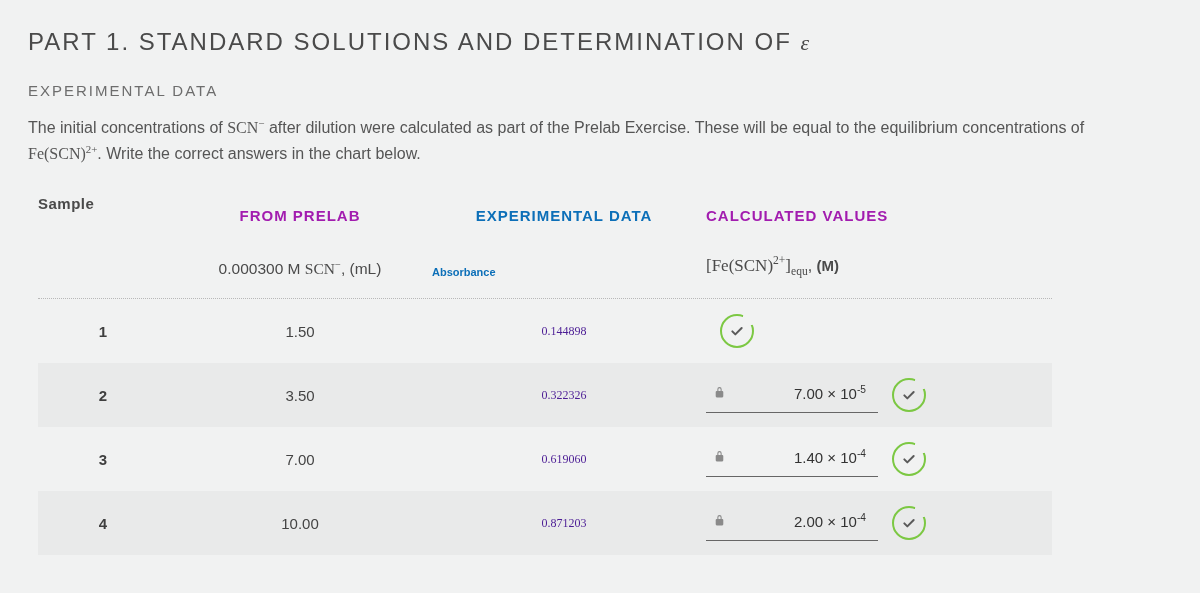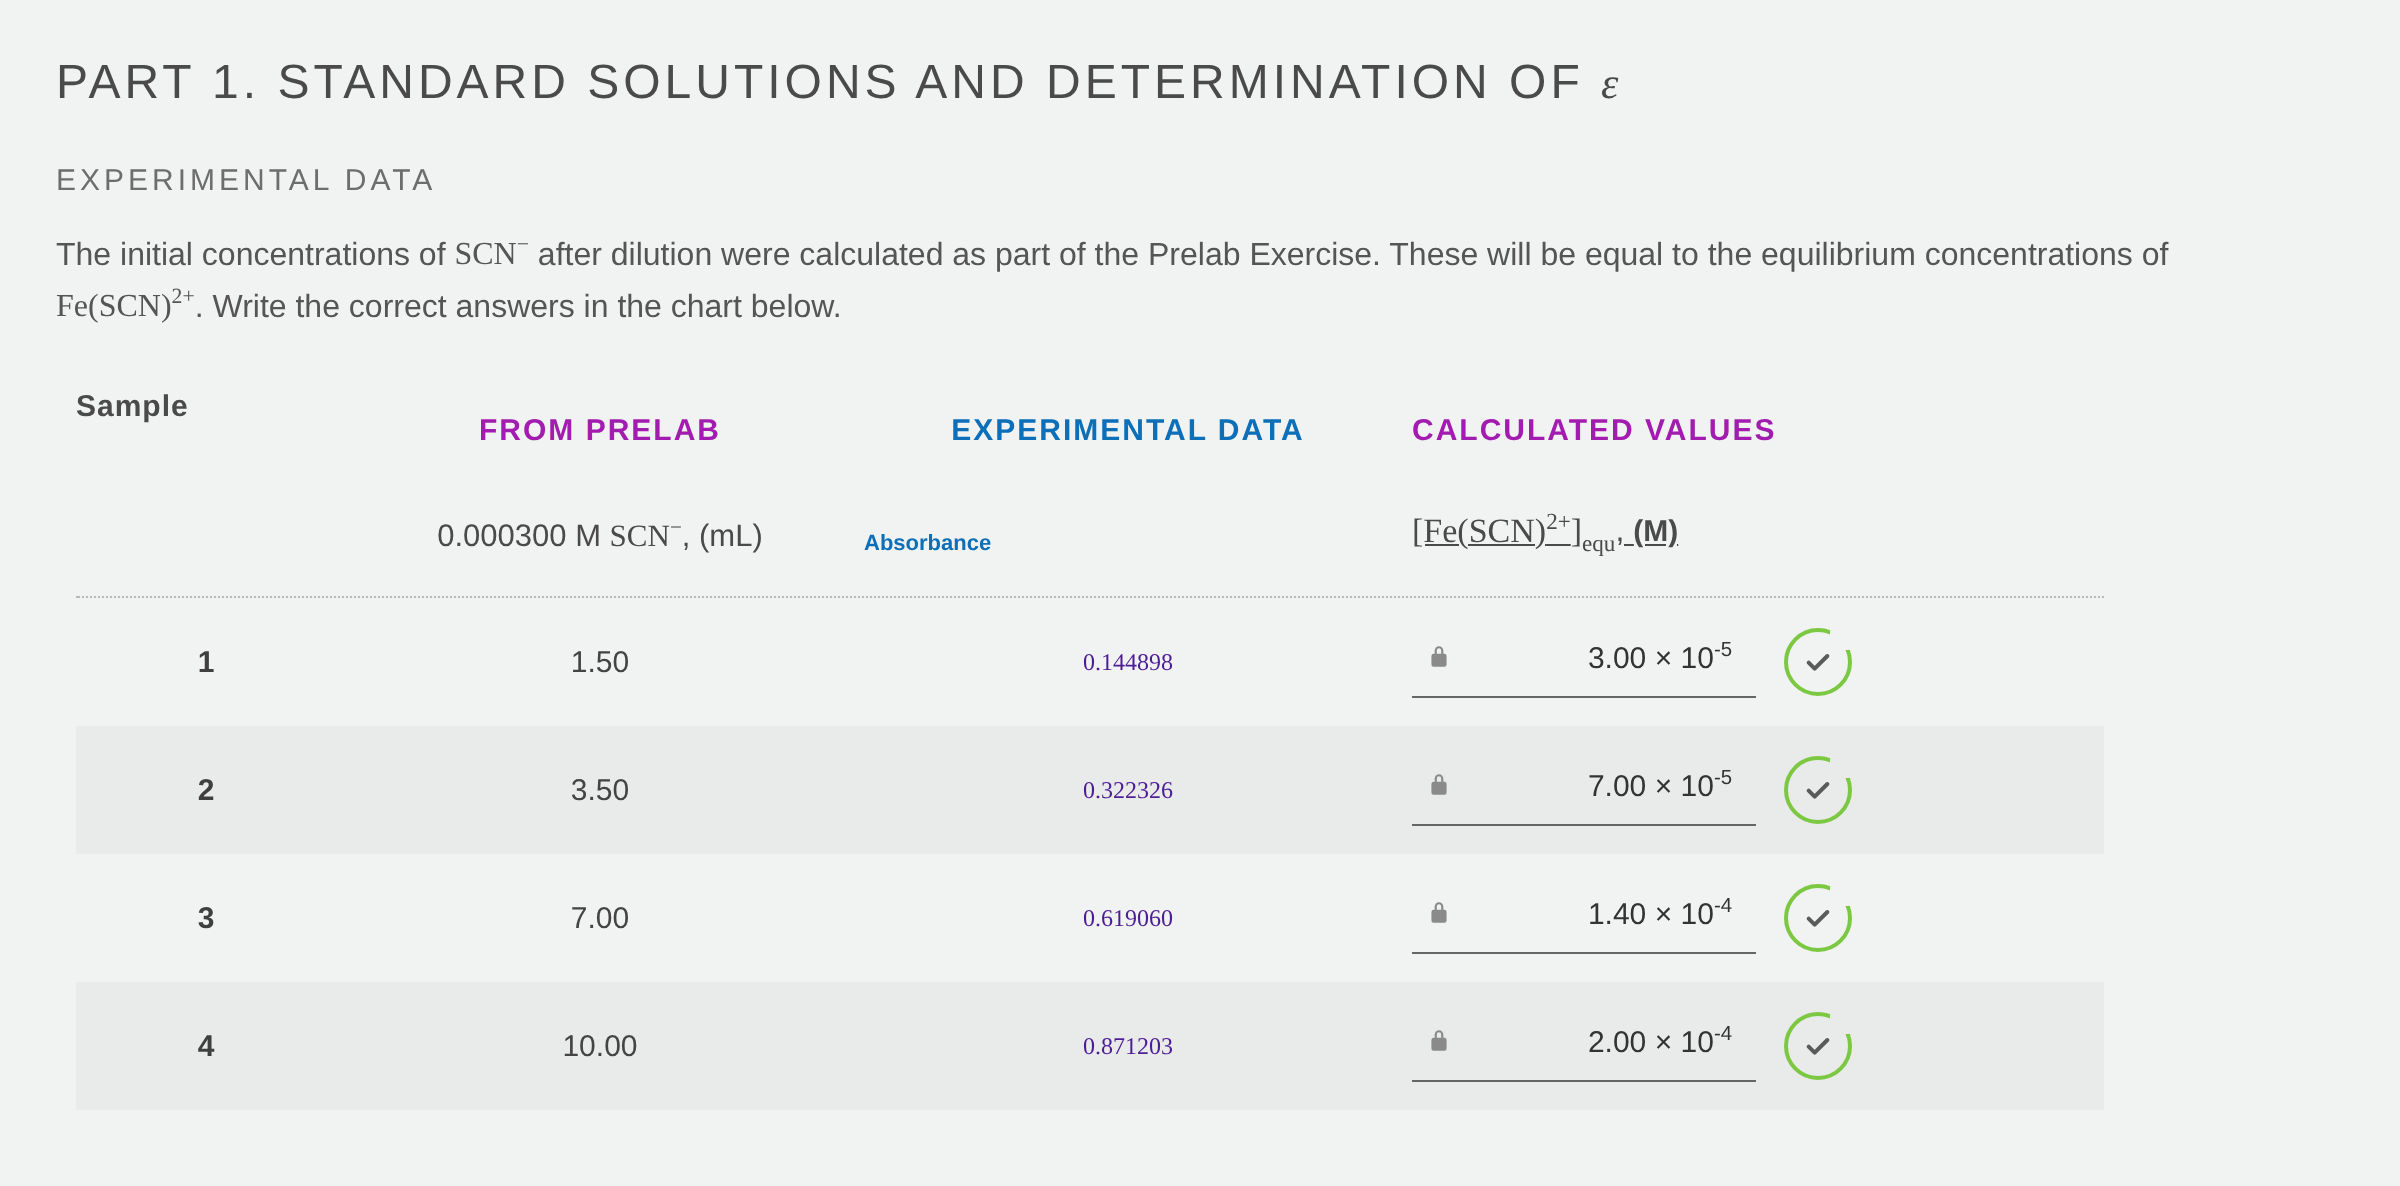--- a/index.html
+++ b/index.html
@@ -40,21 +40,21 @@
   .hdr-row .c-exp    { width:264px; text-align:center; }
   .hdr-row .c-calc   { width:356px; text-align:center; padding-left:10px; text-align:left; }
   .grp-label { font-size:15px; font-weight:700; letter-spacing:1px; color:#a21caf; padding:8px 0 16px 0; }
   .grp-exp   { color:#0c6fb8; }
   .sample-lbl { font-size:15px; font-weight:700; color:#4a4a4a; letter-spacing:0.5px; padding-bottom:28px; }
 
   .hdr-row2 { display:flex; align-items:flex-end; border-bottom:1px dotted #b8b8b8; padding-bottom:6px; }
   .hdr-row2 .c-sample { width:130px; }
   .hdr-row2 .c-prelab { width:264px; text-align:center; font-size:15.5px; font-weight:400; color:#4a4a4a; padding:14px 0; }
   .hdr-row2 .c-exp    { width:264px; text-align:left; font-size:11px; font-weight:700; color:#0c6fb8; padding:14px 0; }
-  .hdr-row2 .c-calc   { width:356px; font-size:16px; font-weight:400; padding:14px 0 14px 10px;text-decoration:underline; }
+  .hdr-row2 .c-calc   { width:356px; font-size:16px; font-weight:400; padding:14px 0 14px 10px; }
   .hdr-row2 .c-calc .chem { font-size:17px; }
   .unitM { font-weight:700; font-size:15px; }
 
   .row { display:flex; align-items:center; height:64px; }
   .row.alt { background:#e9eaea; }
   .cell { display:flex; align-items:center; justify-content:center; }
   .cell.c-sample { width:130px; font-weight:700; color:#3f3f3f; font-size:15px; }
   .cell.c-prelab { width:264px; font-size:15px; color:#444; }
   .cell.c-exp    { width:264px; font-size:12px; color:#4c1d95;font-family:Liberation Serif, serif; }
   .cell.c-calc   { width:356px; justify-content:flex-start; padding-left:10px; }
@@ -126,28 +126,20 @@
       </div>
     </div>
 
     <div id="rows">
         <div class="row">
           <div class="cell c-sample">1</div>
           <div class="cell c-prelab">1.50</div>
           <div class="cell c-exp">0.144898</div>
           <div class="cell c-calc">
             <div class="ans-box">
-              <div class="lock-area">
-                <span class="lock">
-                  <svg viewBox="0 0 24 24">
-                    <path fill="#8a8a8a" d="M12 2a4 4 0 0 0-4 4v3H7a2 2 0 0 0-2 2v8a2 2 0 0 0 2 2h10a2 2 0 0 0 2-2v-8a2 2 0 0 0-2-2h-1V6a4 4 0 0 0-4-4zm-2 4a2 2 0 1 1 4 0v3h-4V6z"></path>
-                  </svg>
-                </span>
-                <span class="val">3.00 × 10<sup>-5</sup></span>
-              </div>
               <div class="check">
                 <svg viewBox="0 0 24 24">
                   <path fill="none" stroke="#5a5a5a" stroke-width="3" stroke-linecap="round" stroke-linejoin="round" d="M5 12.5l4.5 4.5L19 7.5"></path>
                 </svg>
               </div>
             </div>
           </div>
         </div>
         <div class="row alt">
           <div class="cell c-sample">2</div>

